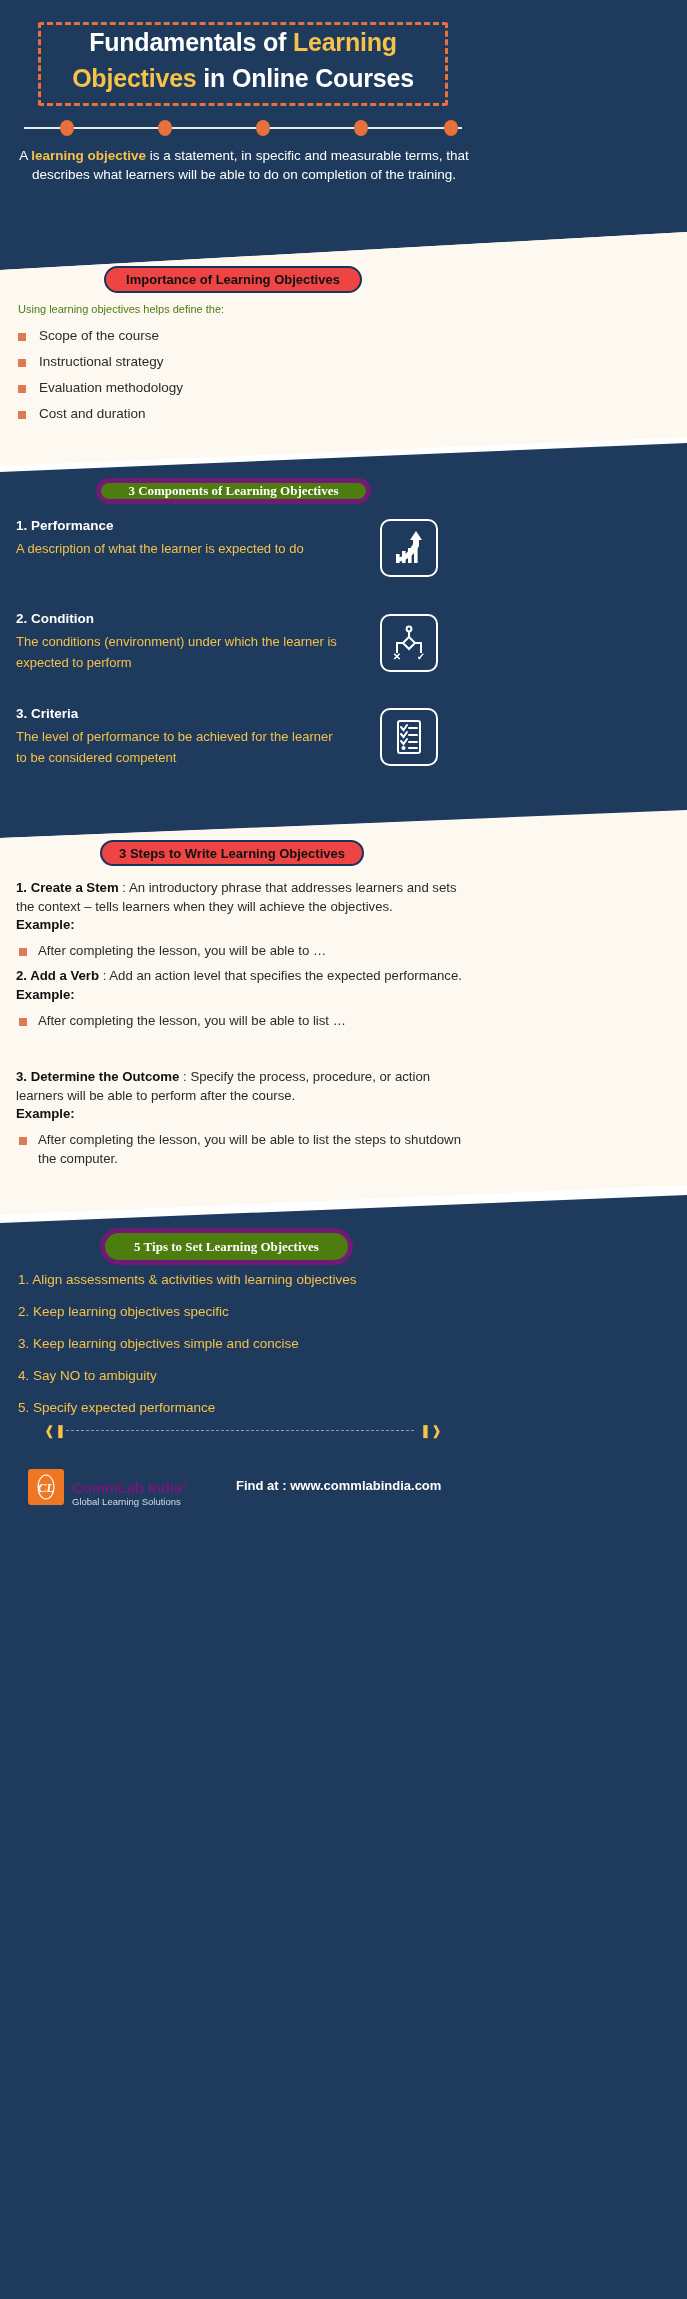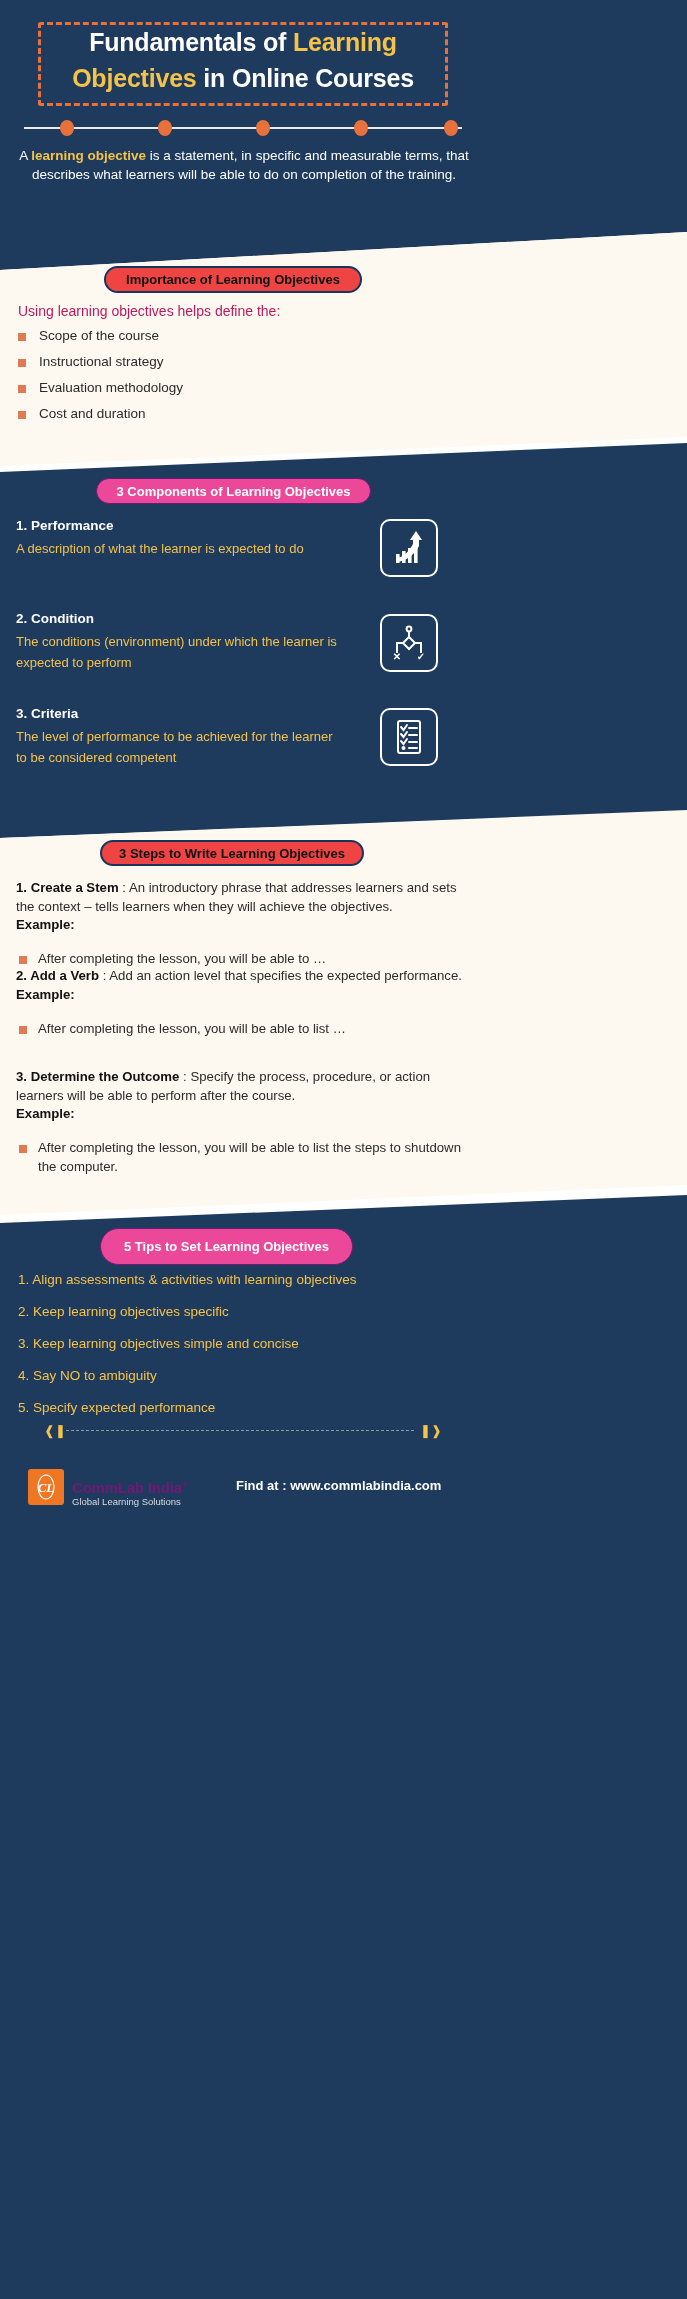--- a/index.html
+++ b/index.html
@@ -57,26 +57,26 @@
     -webkit-clip-path: polygon(0 38px, 687px 0, 687px 205px, 0 234px);
   }
   .pill {
     position:absolute; display:flex; align-items:center; justify-content:center;
     border-radius:22px; font-size:13px; font-weight:bold; white-space:nowrap;
   }
   .pill-yellow {
     background:#ef4444; border:2px solid #17355a; color:#111111;
   }
   .pill-orange {
-    background:#ec4899; border:1px solid #701a75; color:#ffffff;
+    background:#4d7c0f; border:5px solid #701a75; color:#ffffff;font-family:Liberation Serif, serif;
   }
   #pill-importance { left:104px; top:266px; width:258px; height:27px; }
 
   .lead {
-    position:absolute; color:#be185d; font-size:14px;text-align:right;
+    position:absolute; color:#4d7c0f; font-size:11px;text-align:right;
   }
   #lead-importance { left:18px; top:303px; }
 
   ul.sqlist { position:absolute; list-style:none; }
   ul.sqlist li {
     position:relative; padding-left:25px; margin-bottom:8px;
     font-size:13.5px; color:#2b2b2b; line-height:18px;
   }
   ul.sqlist li:before {
     content:""; position:absolute; left:4px; top:6px;
@@ -115,21 +115,21 @@
     -webkit-clip-path: polygon(0 28px, 687px 0, 687px 375px, 0 405px);
   }
   #pill-steps { left:100px; top:840px; width:264px; height:26px; }
 
   .step { position:absolute; left:16px; width:448px; }
   .step p { font-size:13.2px; color:#2b2b2b; line-height:18.5px; }
   .step .sname { font-weight:bold; color:#111111; }
   .step .exlabel { font-weight:bold; color:#111111; font-size:13.2px; margin-top:1px; }
   .step .exline {
     position:relative; padding-left:22px; font-size:13.2px;
-    color:#2b2b2b; line-height:18.5px; margin-top:18px;
+    color:#2b2b2b; line-height:18.5px; margin-top:10px;
   }
   .step .exline:before {
     content:""; position:absolute; left:3px; top:6px;
     width:8px; height:8px; background:#e07a54;
   }
   #step-1 { top:879px; }
   #step-2 { top:967px; }
   #step-3 { top:1068px; }
 
   

